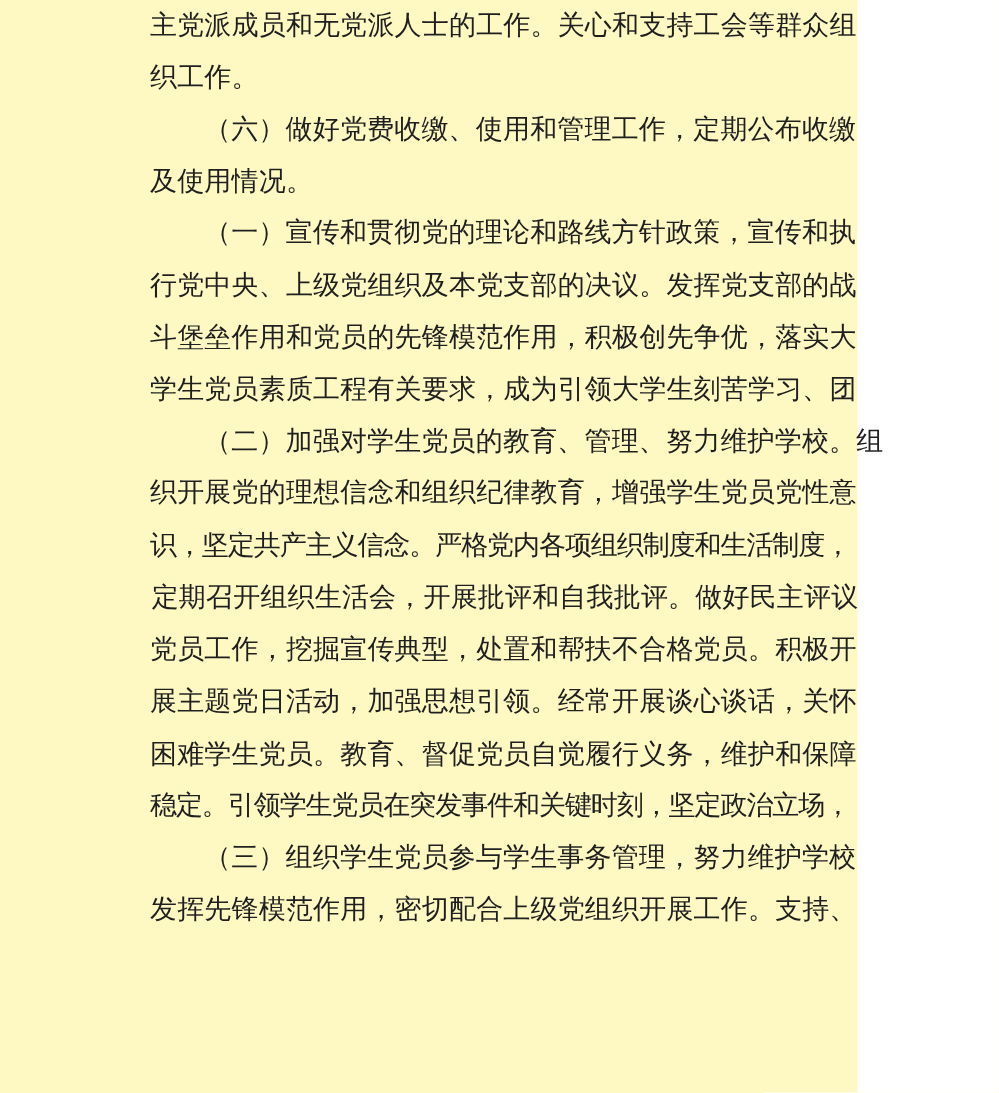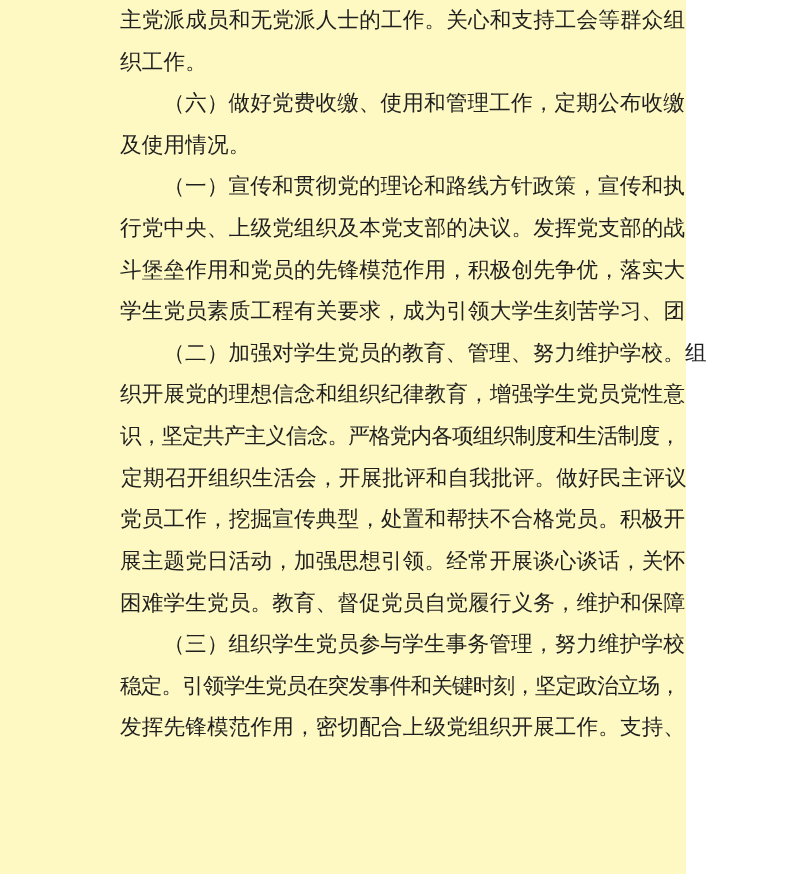--- a/index.html
+++ b/index.html
@@ -66,18 +66,18 @@
       <div class="para">
         <div class="line indent" style="color: rgb(31, 31, 31);">（二）加强对学生党员的教育、管理、努力维护学校。组</div>
         <div class="line" style="color: rgb(31, 31, 31);">织开展党的理想信念和组织纪律教育，增强学生党员党性意</div>
         <div class="line tight" style="color: rgb(31, 31, 31);">识，坚定共产主义信念。严格党内各项组织制度和生活制度，</div>
         <div class="line" style="color: rgb(31, 31, 31); text-align: center;">定期召开组织生活会，开展批评和自我批评。做好民主评议</div>
         <div class="line" style="color: rgb(31, 31, 31);">党员工作，挖掘宣传典型，处置和帮扶不合格党员。积极开</div>
         <div class="line" style="color: rgb(31, 31, 31);">展主题党日活动，加强思想引领。经常开展谈心谈话，关怀</div>
         <div class="line" style="color: rgb(31, 31, 31);">困难学生党员。教育、督促党员自觉履行义务，维护和保障</div>
       </div>
       <div class="para">
+        <div class="line tight" style="color: rgb(31, 31, 31);">稳定。引领学生党员在突发事件和关键时刻，坚定政治立场，</div>
         <div class="line indent" style="color: rgb(31, 31, 31);">（三）组织学生党员参与学生事务管理，努力维护学校</div>
-        <div class="line tight" style="color: rgb(31, 31, 31);">稳定。引领学生党员在突发事件和关键时刻，坚定政治立场，</div>
         <div class="line" style="color: rgb(31, 31, 31);">发挥先锋模范作用，密切配合上级党组织开展工作。支持、</div>
       </div>
     </div>
 </div>
 
 </body></html>

